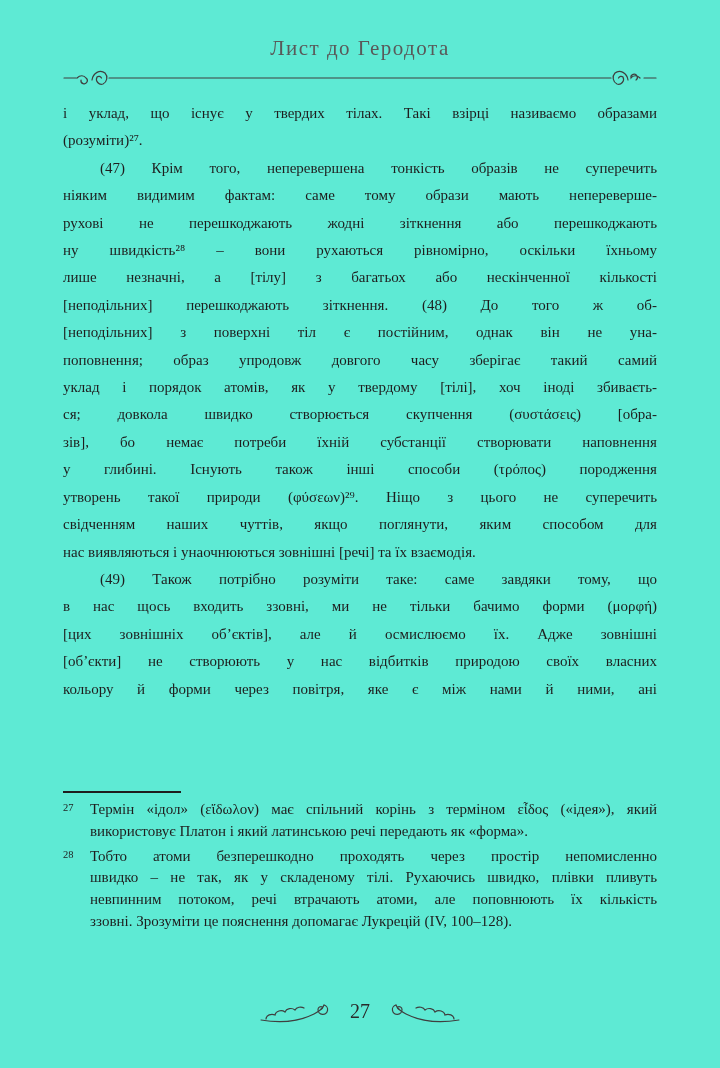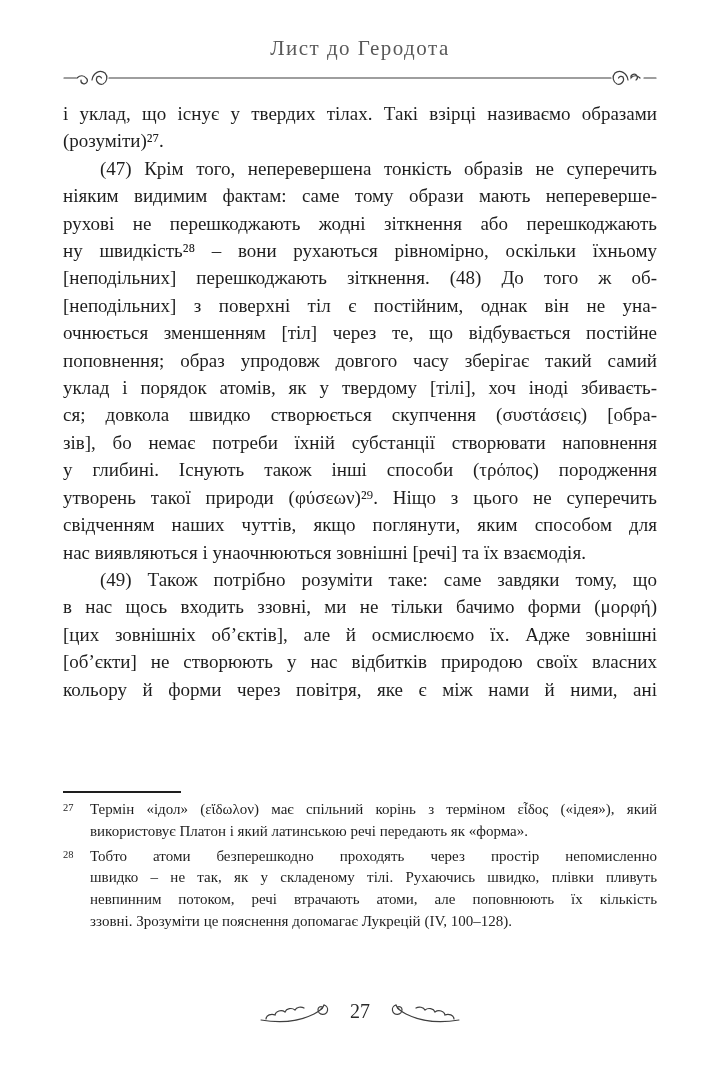--- a/index.html
+++ b/index.html
@@ -1,37 +1,37 @@
 <!DOCTYPE html>
 <html lang="uk"><head>
 <meta charset="utf-8">
 <style>
   html,body{margin:0;padding:0;background:#e8e8e8;}
   .page{
     position:relative;
     width:720px;height:1068px;
     margin:0 auto;
-    background:#ffffff;
+    background:#5eead4;
     font-family:"Liberation Serif","DejaVu Serif",serif;
     color:#1e1e1e;
     overflow:hidden;
   }
   .header-title{
     position:absolute;top:36px;left:0;width:720px;
     text-align:center;
     font-size:21px;
     letter-spacing:1.5px;
     color:#595959;
   }
   .header-rule{
     position:absolute;top:62px;left:63px;width:594px;height:30px;
   }
   .body-text{
     position:absolute;top:100px;left:63px;width:594px;
-    font-size:19px;
+    font-size:15px;
     line-height:27.4px;
   }
   .bline{
     text-align:justify;
     text-align-last:justify;
     white-space:normal;
   }
   .bline.pend{text-align-last:left;}
   .bline.indent{text-indent:37px;}
   .fn-sep{
@@ -95,23 +95,23 @@
     </g>
   </svg>
 
   <div class="body-text">
       <div class="bline">і уклад, що існує у твердих тілах. Такі взірці називаємо образами</div>
       <div class="bline pend">(розуміти)²⁷.</div>
       <div class="bline indent">(47) Крім того, неперевершена тонкість образів не суперечить</div>
       <div class="bline">ніяким видимим фактам: саме тому образи мають непереверше-</div>
       <div class="bline">рухові не перешкоджають жодні зіткнення або перешкоджають</div>
       <div class="bline">ну швидкість²⁸ – вони рухаються рівномірно, оскільки їхньому</div>
+      <div class="bline">лише незначні, а [тілу] з багатьох або нескінченної кількості</div>
       <div class="bline">[неподільних] перешкоджають зіткнення. (48) До того ж об-</div>
       <div class="bline">[неподільних] з поверхні тіл є постійним, однак він не уна-</div>
-      <div class="bline">очнюється зменшенням [тіл] через те, що відбувається постійне</div>
       <div class="bline">поповнення; образ упродовж довгого часу зберігає такий самий</div>
       <div class="bline">уклад і порядок атомів, як у твердому [тілі], хоч іноді збиваєть-</div>
       <div class="bline">ся; довкола швидко створюється скупчення (συστάσεις) [обра-</div>
       <div class="bline">зів], бо немає потреби їхній субстанції створювати наповнення</div>
       <div class="bline">у глибині. Існують також інші способи (τρόπος) породження</div>
       <div class="bline">утворень такої природи (φύσεων)²⁹. Ніщо з цього не суперечить</div>
       <div class="bline">свідченням наших чуттів, якщо поглянути, яким способом для</div>
       <div class="bline pend">нас виявляються і унаочнюються зовнішні [речі] та їх взаємодія.</div>
       <div class="bline indent">(49) Також потрібно розуміти таке: саме завдяки тому, що</div>
       <div class="bline">в нас щось входить ззовні, ми не тільки бачимо форми (μορφή)</div>

